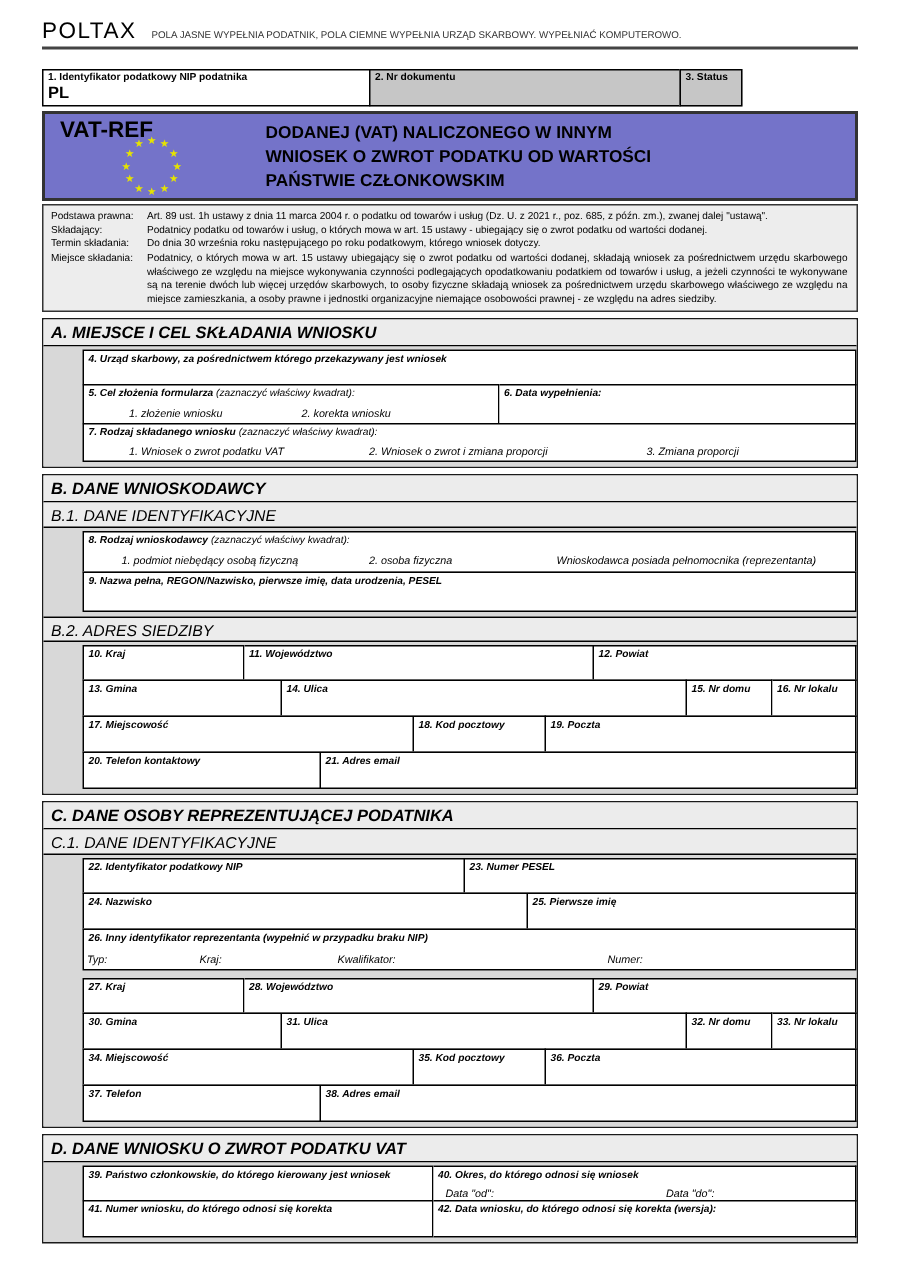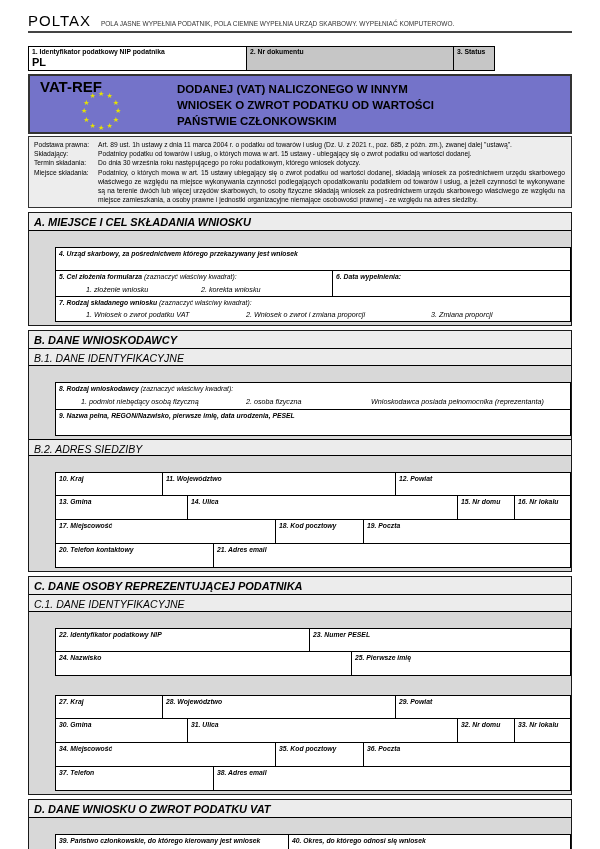--- a/index.html
+++ b/index.html
@@ -34,21 +34,21 @@
   .legal { margin-top: 2px; border: 1.5px solid #333; background: #ededed; padding: 3px 6px 3px 5px;
            font-size: 6.7px; line-height: 9.2px; }
   .lrow { display: flex; }
   .llabel { width: 64px; flex: 0 0 64px; }
   .ltext { flex: 1; text-align: justify; }
 
   
   .sec { margin-top: 4px; border: 1.5px solid #1a1a1a; font-style: italic; }
   .sec-h { background: #ececec; font-weight: bold; font-size: 11px; padding: 3px 0 2px 5px; height: 18px; border-bottom: 1px solid #000; }
   .sub-h { background: #ececec; font-size: 10.5px; padding: 3px 0 2px 5px; height: 17px; border-bottom: 1px solid #000; border-top: 1px solid #000; }
-  .fw { background: #d8d8d8; padding: 16px 0 3px 26px; }
+  .fw { background: #d8d8d8; padding: 2px 0 3px 26px; }
   .frow { display: flex; }
   .fcell { position: relative; background: #fff; border-right: 1px solid #000; border-bottom: 1px solid #000; }
   .frow .fcell:first-child { border-left: 1px solid #000; }
   .fw .frow:first-child .fcell { border-top: 1px solid #000; }
   .frow + .frow .fcell { border-top: 1px solid #000; margin-top: -1px; }
   .flabel { font-size: 6.8px; font-weight: bold; padding: 2px 3px 0 3px; }
   .fhint { font-weight: normal; }
   .opt { position: absolute; font-size: 7.2px; white-space: nowrap; }
   .grow { flex: 1; }
   .h24 { height: 24px; } .h25 { height: 25px; } .h26 { height: 26px; } .h27 { height: 27px; } .h28 { height: 28px; }
@@ -232,20 +232,29 @@
             </div>
         </div>
         <div class="frow h24">
           <div class="fcell w297">
               <div class="flabel">24. Nazwisko</div>
             </div>
           <div class="fcell grow">
               <div class="flabel">25. Pierwsze imię</div>
             </div>
         </div>
+        <div class="frow h27">
+          <div class="fcell grow">
+            <div class="flabel">26. Inny identyfikator reprezentanta (wypełnić w przypadku braku NIP)</div>
+            <span class="opt" style="left:2px; top:15px">Typ:</span>
+            <span class="opt" style="left:77px; top:15px">Kraj:</span>
+            <span class="opt" style="left:169px; top:15px">Kwalifikator:</span>
+            <span class="opt" style="left:349px; top:15px">Numer:</span>
+          </div>
+        </div>
       </div>
       <div class="fw">
         <div class="frow h24">
           <div class="fcell w108">
               <div class="flabel">27. Kraj</div>
             </div>
           <div class="fcell w233">
               <div class="flabel">28. Województwo</div>
             </div>
           <div class="fcell grow">

